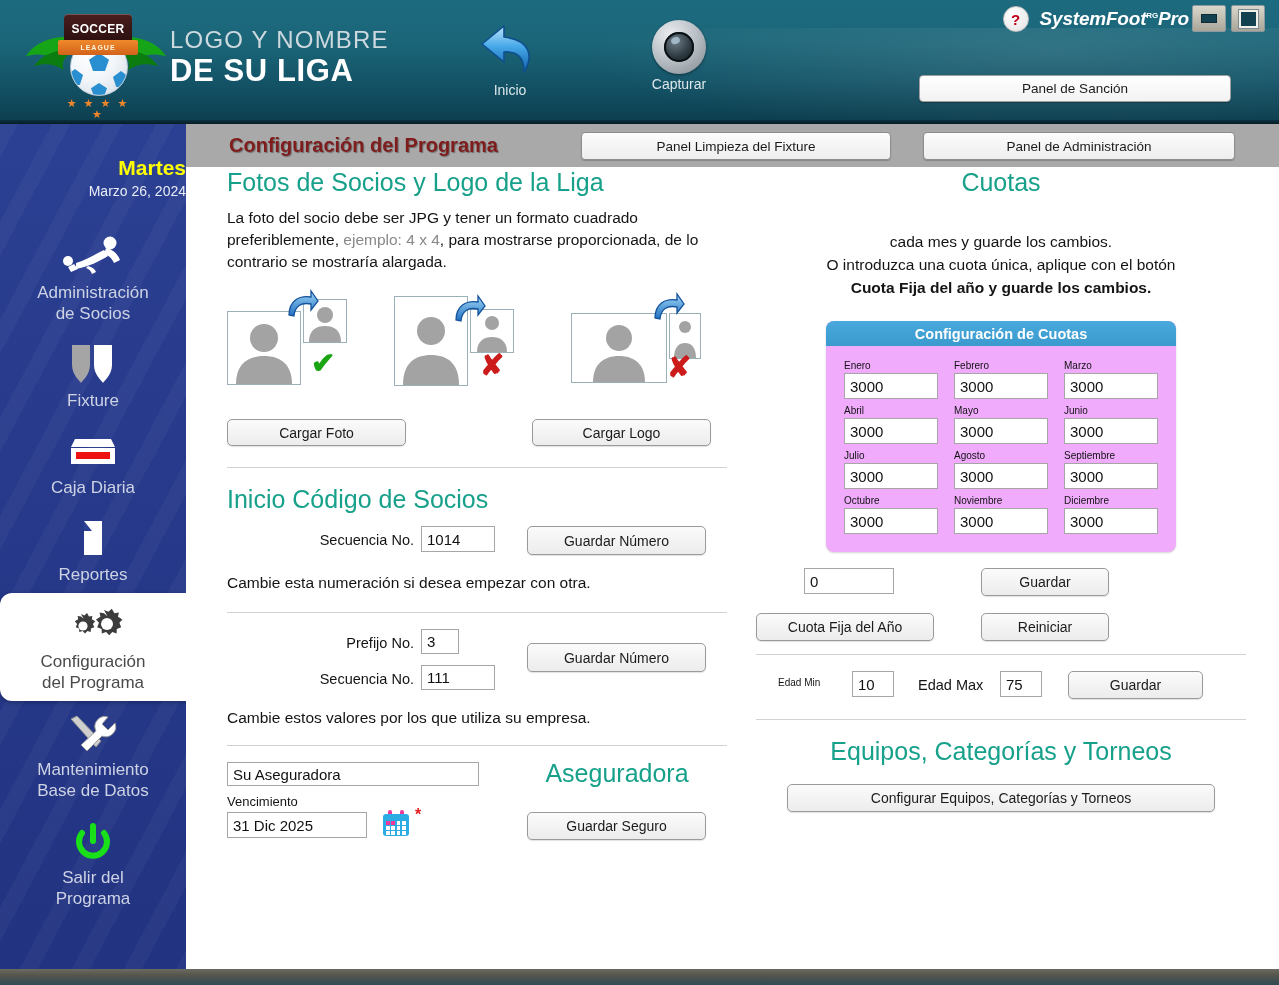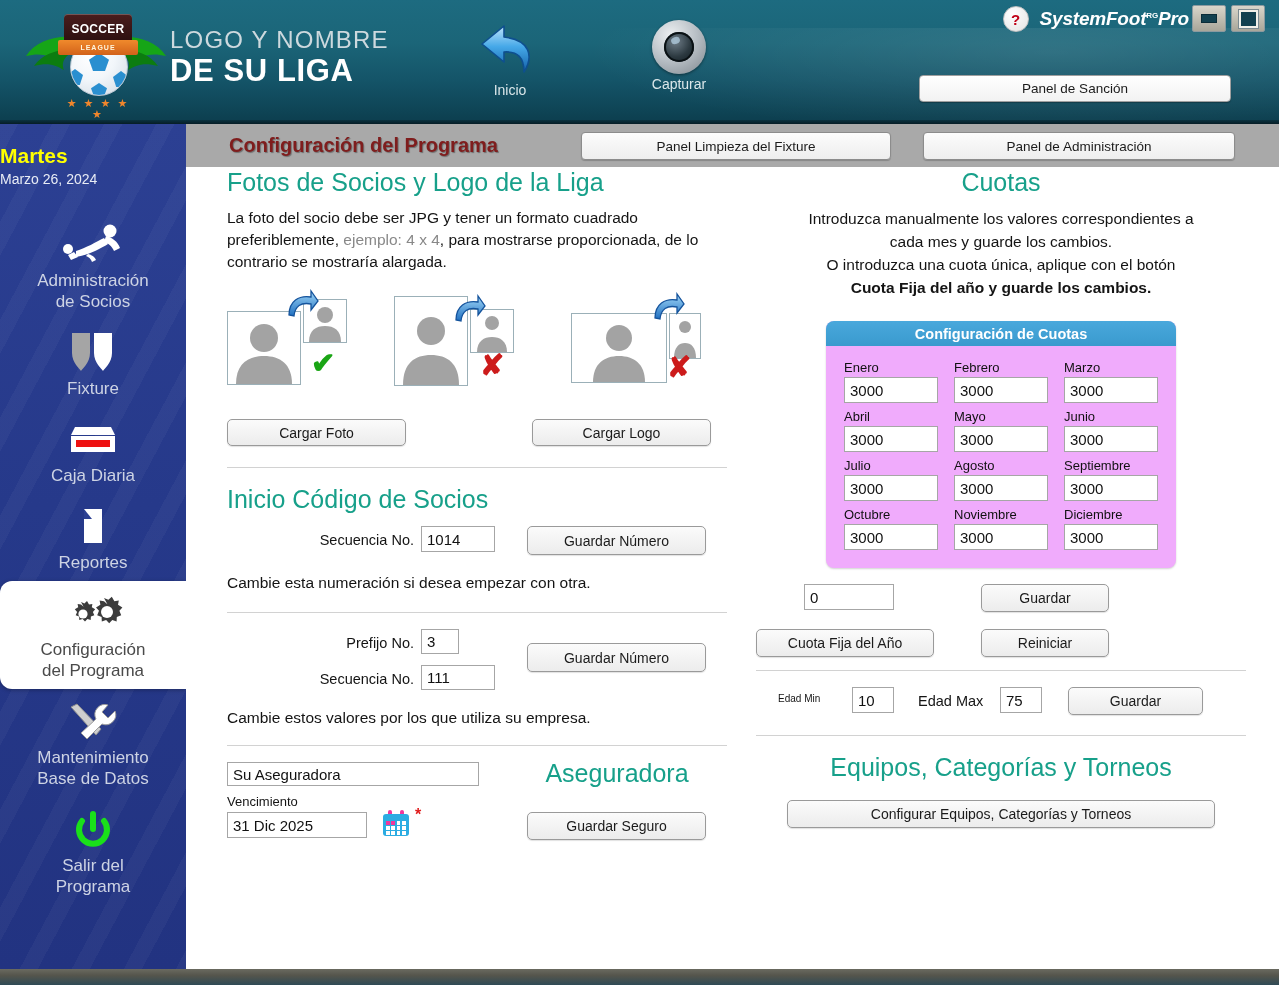--- a/index.html
+++ b/index.html
@@ -120,21 +120,21 @@
   }
 
   
   .sidebar{
     position:absolute;left:0;top:124px;width:186px;height:845px;
     background:
       repeating-linear-gradient(118deg, rgba(255,255,255,.035) 0px, rgba(255,255,255,.035) 16px, rgba(0,0,0,0) 16px, rgba(0,0,0,0) 46px),
       linear-gradient(180deg,#2c4093 0%,#26398a 45%,#223381 100%);
     overflow:hidden;
   }
-  .sb-date{text-align:left;padding-top:20px;}
+  .sb-date{text-align:right;padding-top:32px;}
   .sb-day{color:#ffff00;font-size:21px;font-weight:bold;line-height:24px;}
   .sb-full{color:#e8ecf5;font-size:14px;line-height:22px;}
 
   .sb-item{
     position:relative;margin:0 auto;width:178px;
     padding:10px 0 8px;text-align:center;cursor:pointer;
   }
   .sb-item .lbl{color:#cdd3e4;font-size:17px;line-height:21px;}
   .sb-item.active{
     background:#ffffff;border-radius:12px 0 0 12px;width:186px;margin-left:0;
@@ -210,21 +210,21 @@
   .cuotas-panel{
     margin:22px auto 0;width:350px;border-radius:8px;overflow:hidden;
     background:#f0abfc;box-shadow:0 1px 2px rgba(0,0,0,.18);
   }
   .cuotas-head{
     height:25px;background:linear-gradient(180deg,#49a8dc,#3a9ace);
     color:#fff;font-weight:bold;font-size:14.5px;
     display:flex;align-items:center;justify-content:center;
   }
   .cuotas-grid{display:grid;grid-template-columns:repeat(3,1fr);gap:6px 16px;padding:14px 18px 18px;}
-  .cuotas-grid .fld label{display:block;font-size:13px;color:#111;margin-bottom:2px;}
+  .cuotas-grid .fld label{display:block;font-size:10px;color:#111;margin-bottom:2px;}
   .cuotas-grid .fld input{width:100%;height:26px;}
 
   .cal-ico{position:relative;width:26px;height:26px;}
   .cal-ico .body{position:absolute;left:0;top:4px;width:26px;height:22px;background:#2bace2;border-radius:3px;}
   .cal-ico .ring{position:absolute;top:0;width:4px;height:8px;background:#f0379c;border-radius:2px;}
   .cal-ico .dots{position:absolute;left:3px;top:11px;width:20px;display:grid;grid-template-columns:repeat(4,1fr);gap:1.5px;}
   .cal-ico .dots i{width:3.5px;height:3.5px;background:#fff;display:block;}
   .cal-ico .dots i.pk{background:#f0379c;}
   .ast{color:#e01b1b;font-size:16px;font-weight:bold;}
 
@@ -551,21 +551,21 @@
         </div>
         <div class="ast" style="position:absolute;left:188px;top:44px;">*</div>
         <h2 class="sec" style="position:absolute;left:300px;top:-4px;width:180px;text-align:center;">Aseguradora</h2>
         <div class="btn" style="position:absolute;left:300px;top:50px;width:177px;height:26px;">Guardar Seguro</div>
       </div>
     </div>
 
     <div class="col-right">
       <h2 class="sec center">Cuotas</h2>
       <p class="body center" style="line-height:23px;">
-        <span>Introduzca manualmente los valores correspondientes a</span><br>
+        <br>
         <span>cada mes y guarde los cambios.</span><br>
         <span>O introduzca una cuota única, aplique con el botón</span><br>
         <b>Cuota Fija del año y guarde los cambios.</b>
       </p>
 
       <div class="cuotas-panel">
         <div class="cuotas-head">Configuración de Cuotas</div>
         <div class="cuotas-grid">
           <div class="fld"><label>Enero</label><input class="inp" value="3000" style=""></div>
           <div class="fld"><label>Febrero</label><input class="inp" value="3000" style=""></div>

